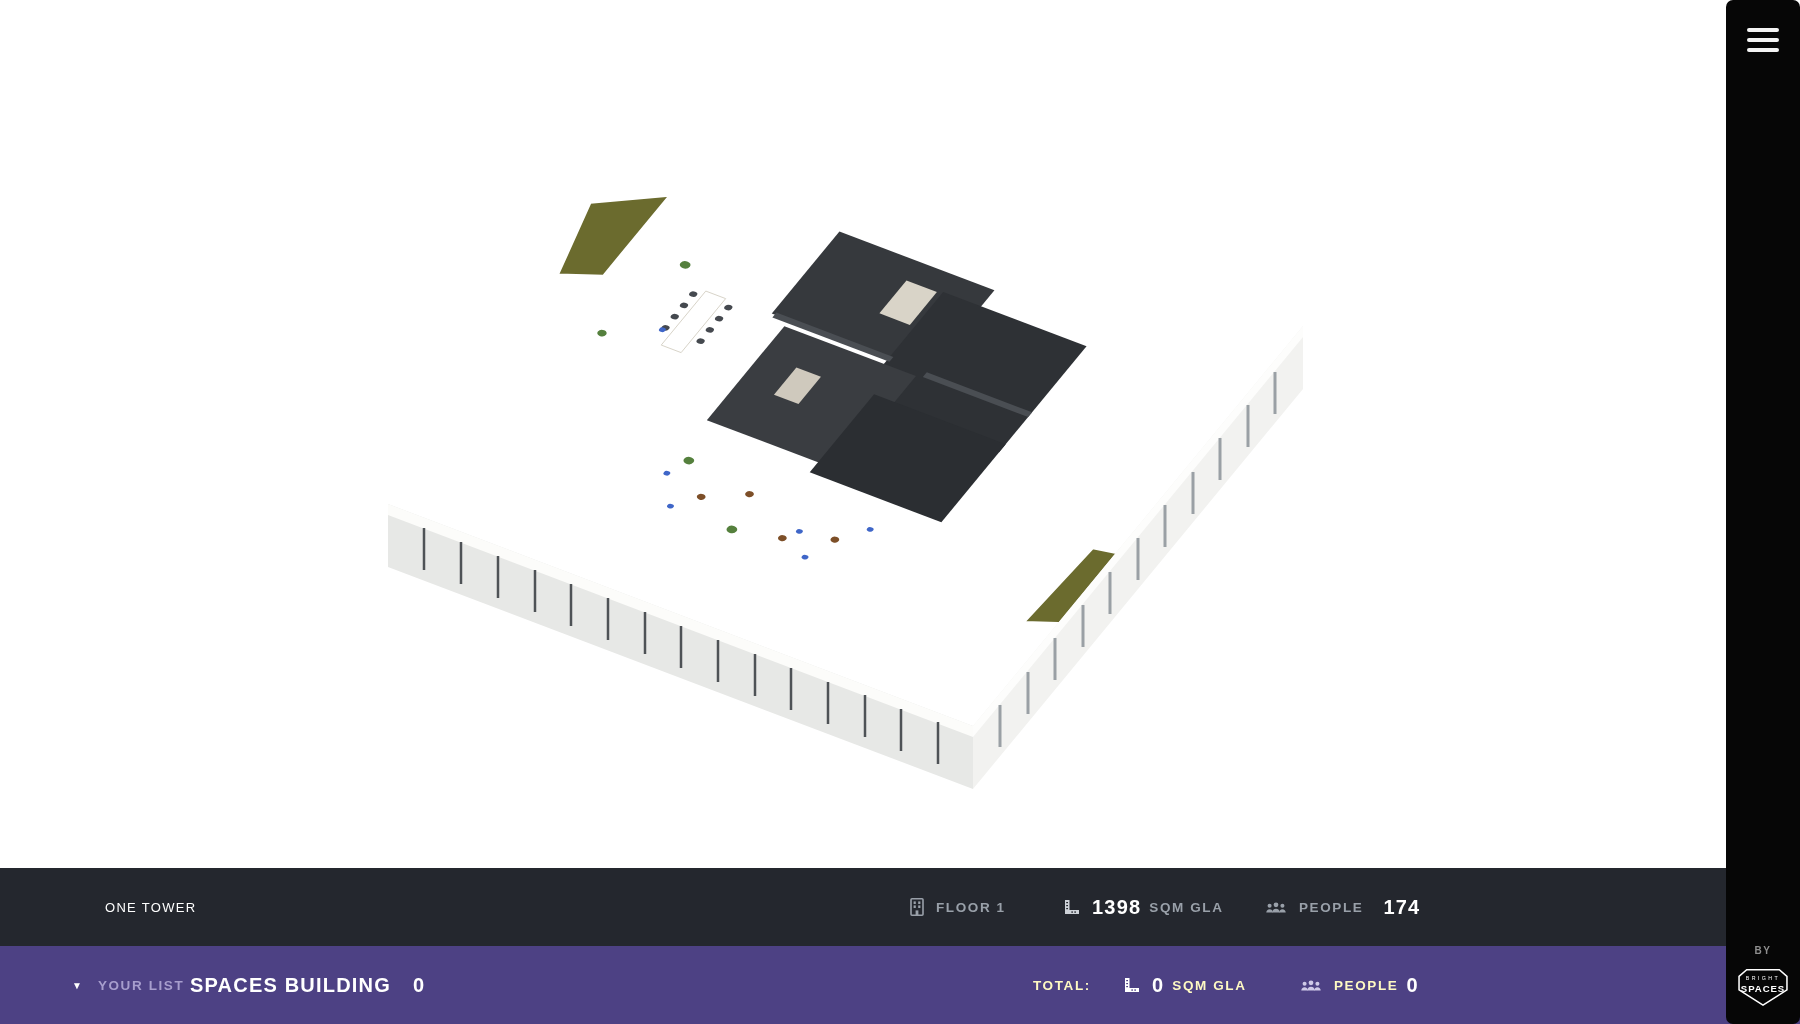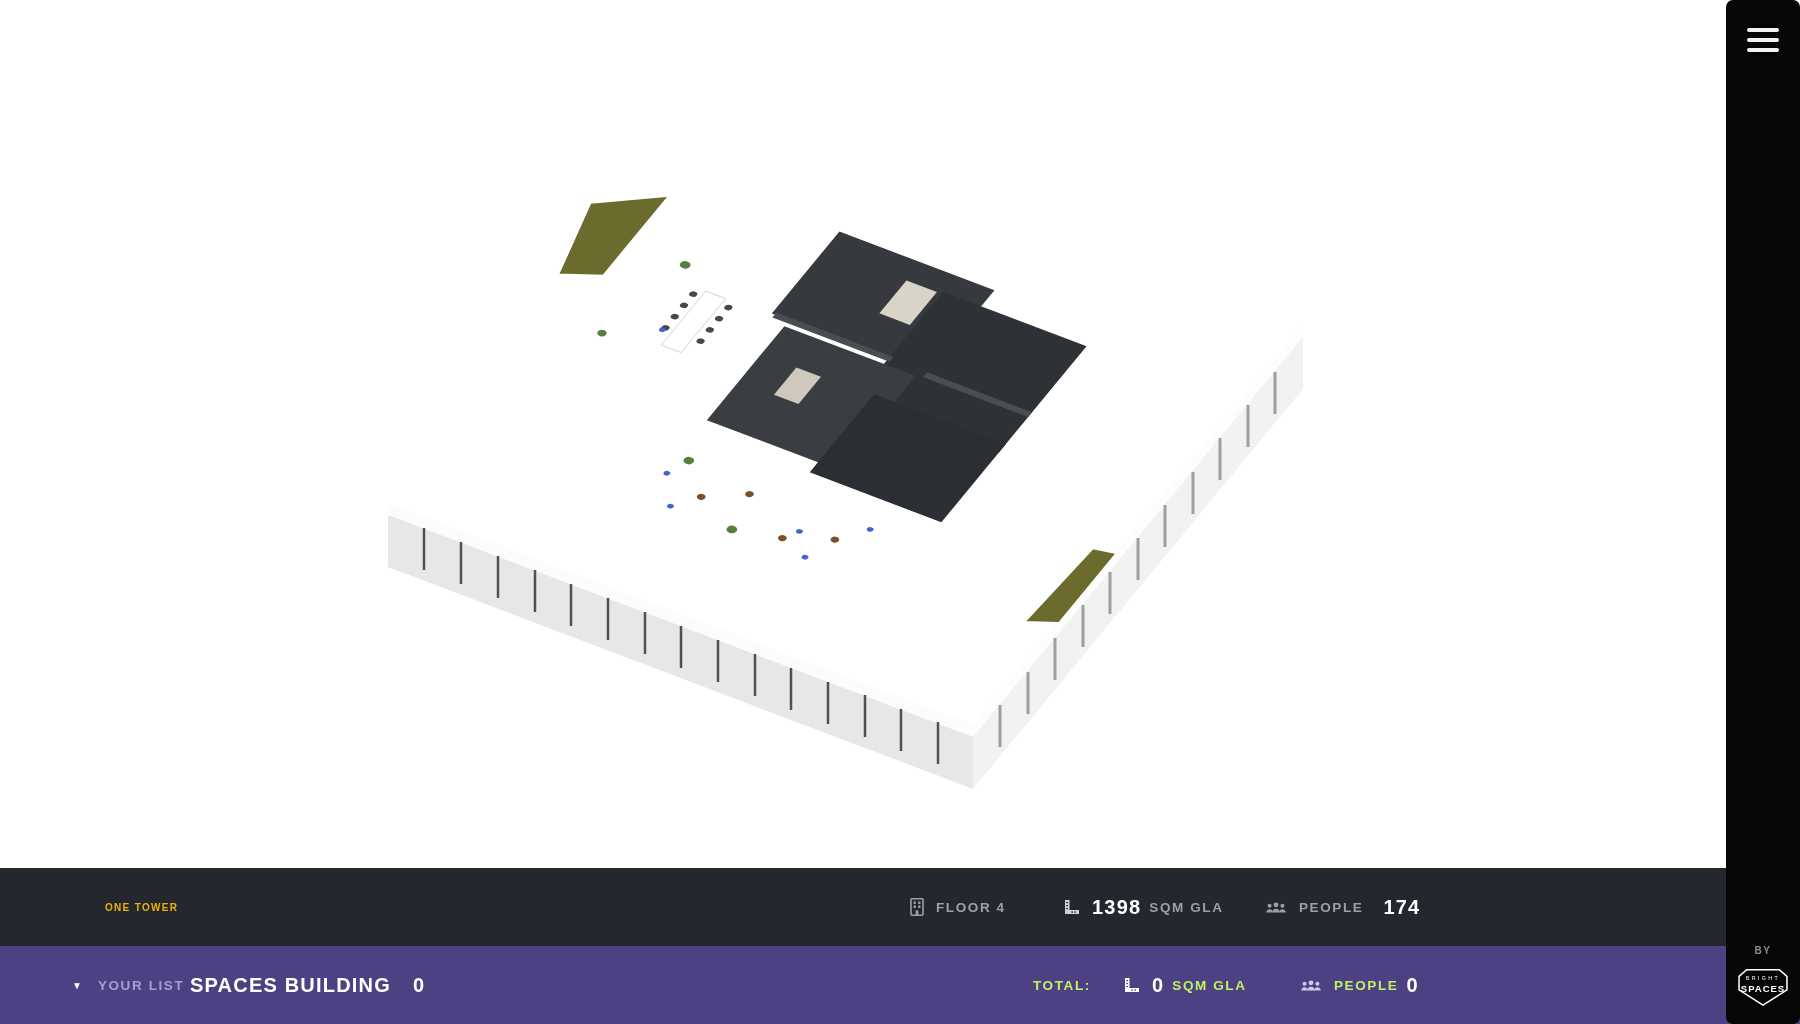--- a/index.html
+++ b/index.html
@@ -82,24 +82,24 @@
                display:flex; flex-direction:column; align-items:center;border-radius:7px; }
   .burger{ margin-top:28px; cursor:pointer; }
   .burger div{ width:32px; height:3.5px; background:#f4f4f4; border-radius:2px; margin-bottom:6.5px; }
   .brand-bottom{ margin-top:auto; margin-bottom:14px; display:flex; flex-direction:column; align-items:center; }
   .by-label{ font-size:10px; font-weight:bold; color:#8e8e8e; letter-spacing:1.5px; margin-bottom:8px; }
 
   
   .building-bar{ left:0; top:868px; width:1800px; height:78px; background:#24272e; z-index:20; }
   .selection-bar{ left:0; top:946px; width:1800px; height:78px; background:#4d4184; z-index:20; }
   .bar-item{ position:absolute; top:0; height:78px; display:flex; align-items:center; }
-  .bb-name{ left:105px; font-size:10px; font-weight:bold; color:#eab308; letter-spacing:1.3px; }
+  .bb-name{ left:105px; font-size:13px; font-weight:normal; color:#ffffff; letter-spacing:1.3px; }
   .stat-gray{ font-size:13.5px; font-weight:bold; color:#99a0a9; letter-spacing:1.6px; }
   .stat-white{ font-size:20px; font-weight:bold; color:#fff; letter-spacing:1.2px; }
-  .lav{ color:#bef264; }
+  .lav{ color:#fef9c3; }
   .icon-sp{ margin-right:12px; display:flex; align-items:center; }
   .sel-caret{ font-size:10px; color:#fff; margin-right:16px; cursor:pointer; }
 
   
   .plan-svg{ left:0; top:0; z-index:1; }
 </style>
 </head>
 <body>
 
 <svg class="abs plan-svg" width="1800" height="868" viewBox="0 0 1800 868">
@@ -322,21 +322,21 @@
     <span class="icon-sp">
       <svg width="14" height="18" viewBox="0 0 14 18" fill="#99a0a9">
         <rect x="1" y="0.8" width="12" height="16.4" rx="1" fill="none" stroke="#99a0a9" stroke-width="1.6"></rect>
         <rect x="3.6" y="3.4" width="2.2" height="2.6"></rect>
           <rect x="8.2" y="3.4" width="2.2" height="2.6"></rect>
         <rect x="3.6" y="7.4" width="2.2" height="2.6"></rect>
           <rect x="8.2" y="7.4" width="2.2" height="2.6"></rect>
         <rect x="5.6" y="12.4" width="2.8" height="4.8"></rect>
       </svg>
     </span>
-    <span class="stat-gray">FLOOR 4</span>
+    <span class="stat-gray">FLOOR 1</span>
   </div>
 
   <div class="bar-item" style="left:1063px">
     <span class="icon-sp">
       <svg width="17" height="17" viewBox="0 0 17 17" fill="#ced2d8">
         <path d="M2 1v14h14v-4H6.5V1z"></path>
         <rect x="3.2" y="3" width="1.8" height="1.2" fill="#24272e"></rect>
         <rect x="3.2" y="6" width="1.8" height="1.2" fill="#24272e"></rect>
         <rect x="3.2" y="9" width="1.8" height="1.2" fill="#24272e"></rect>
         <rect x="8.5" y="12.2" width="1.2" height="1.8" fill="#24272e"></rect>

